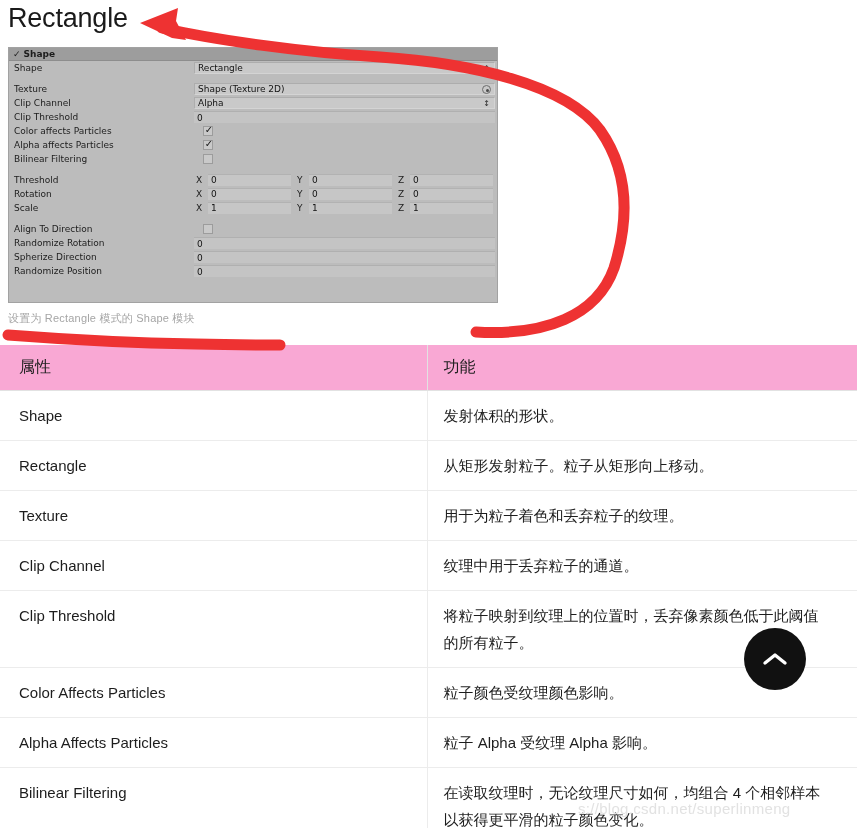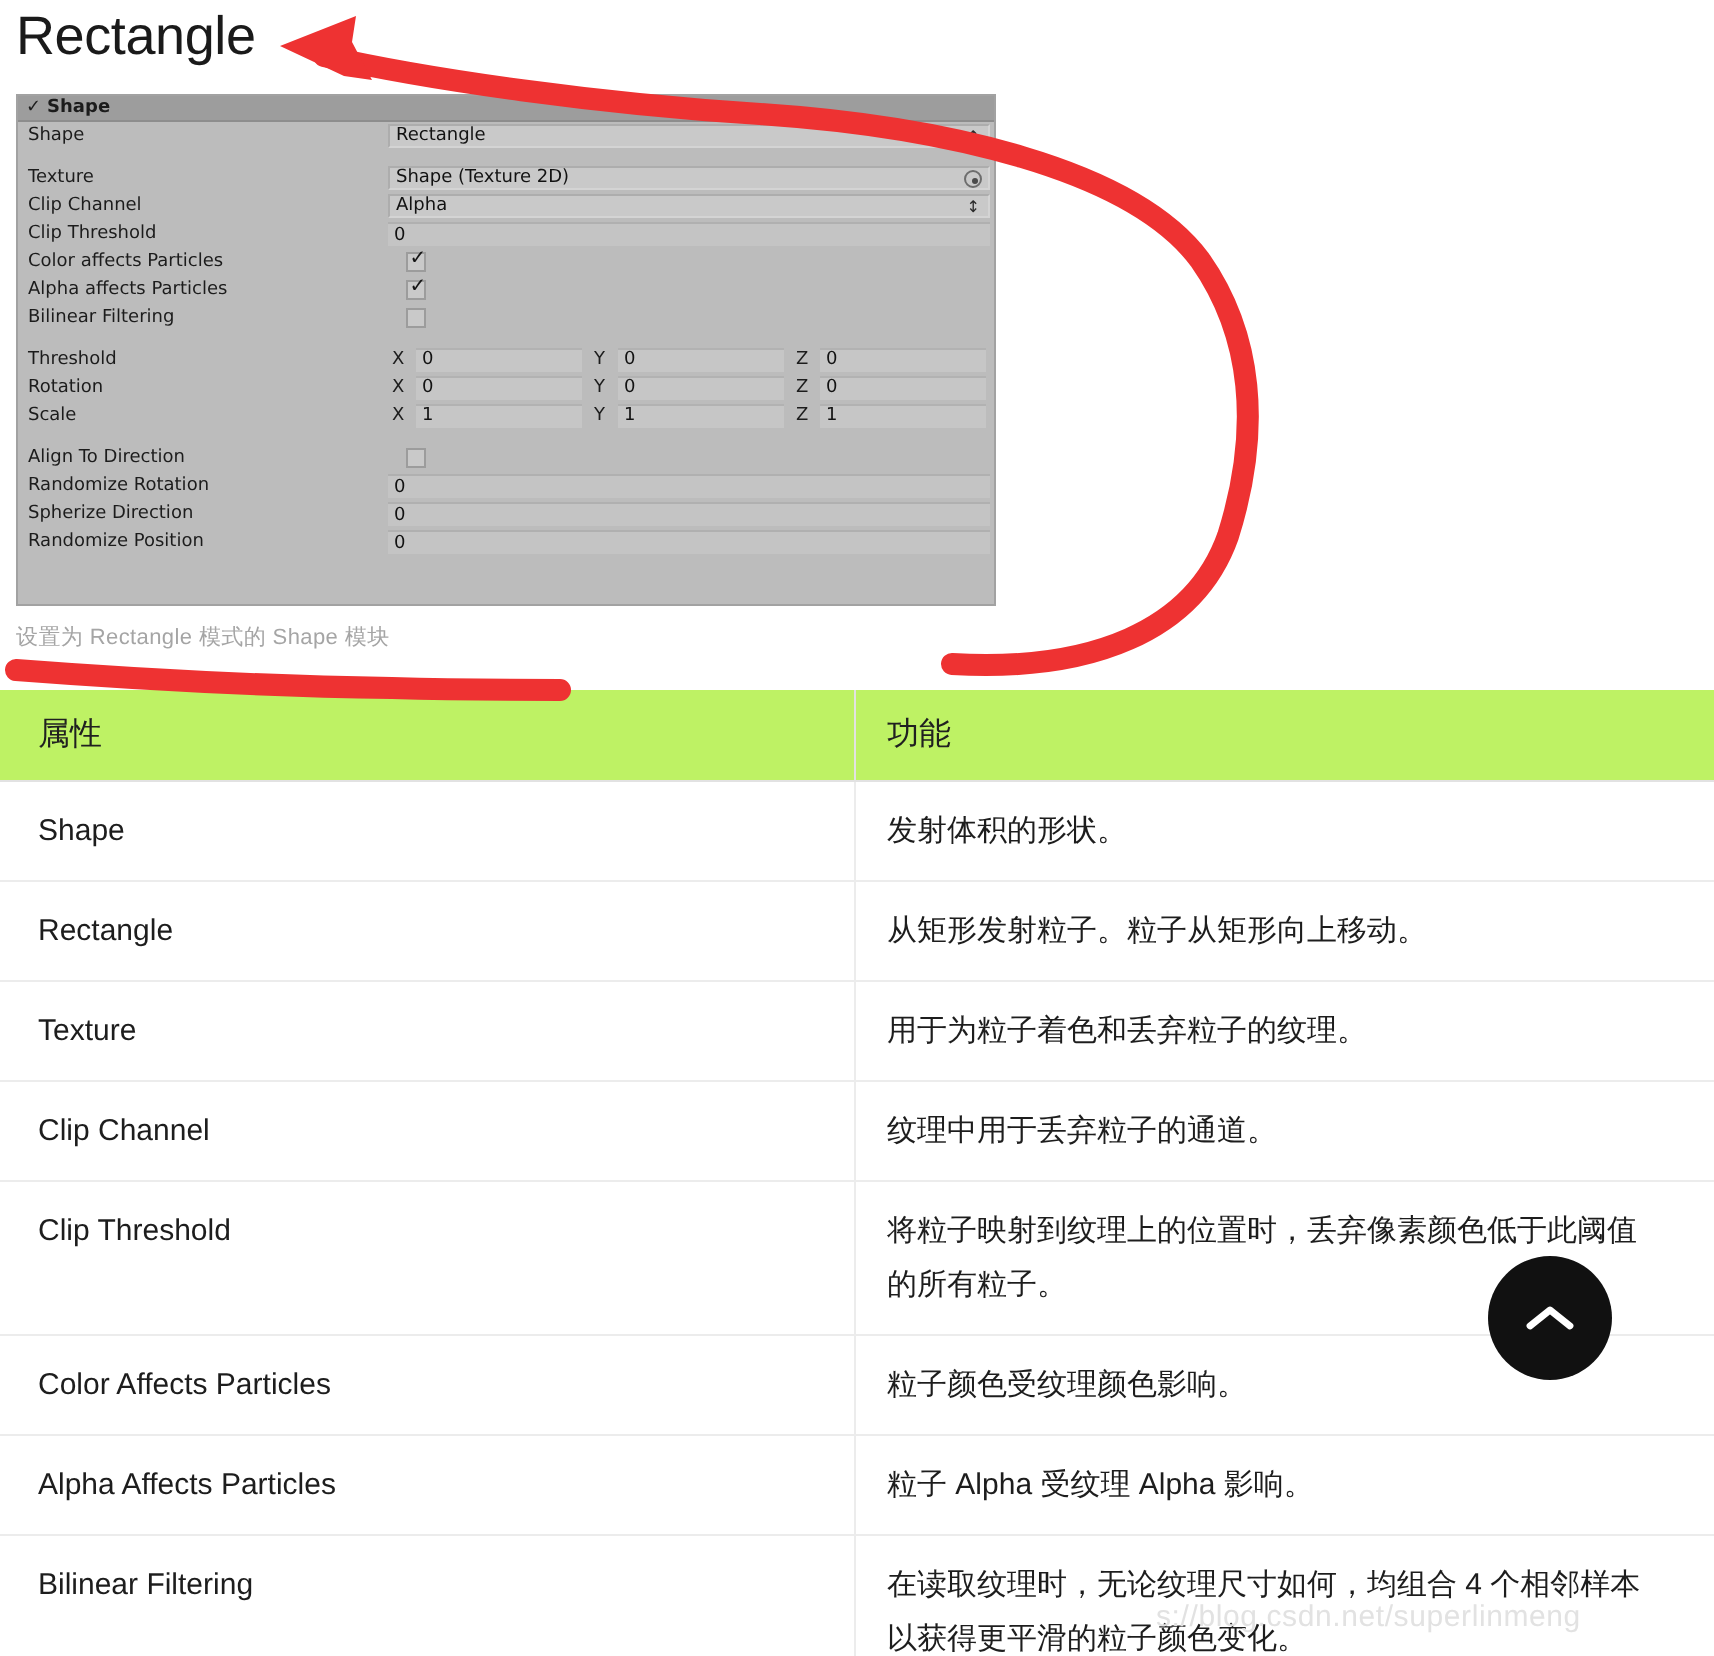--- a/index.html
+++ b/index.html
@@ -183,21 +183,21 @@
     left: 0;
     top: 345px;
     width: 857px;
     border-collapse: collapse;
     table-layout: fixed;
     font-size: 15px;
   }
   #prop-table col.c1 { width: 427px; }
   #prop-table col.c2 { width: 430px; }
   #prop-table th {
-    background: #bef264;
+    background: #f9a8d4;
     text-align: left;
     font-weight: 400;
     font-size: 16px;
     color: #202020;
     padding: 12px 0 12px 19px;
     border-bottom: 1px solid #e2e2e2;
     border-right: 1px solid #e2e2e2;
     height: 41px;
   }
   #prop-table th:last-child { border-right: none; padding-left: 16px; margin-top: 14px; }

